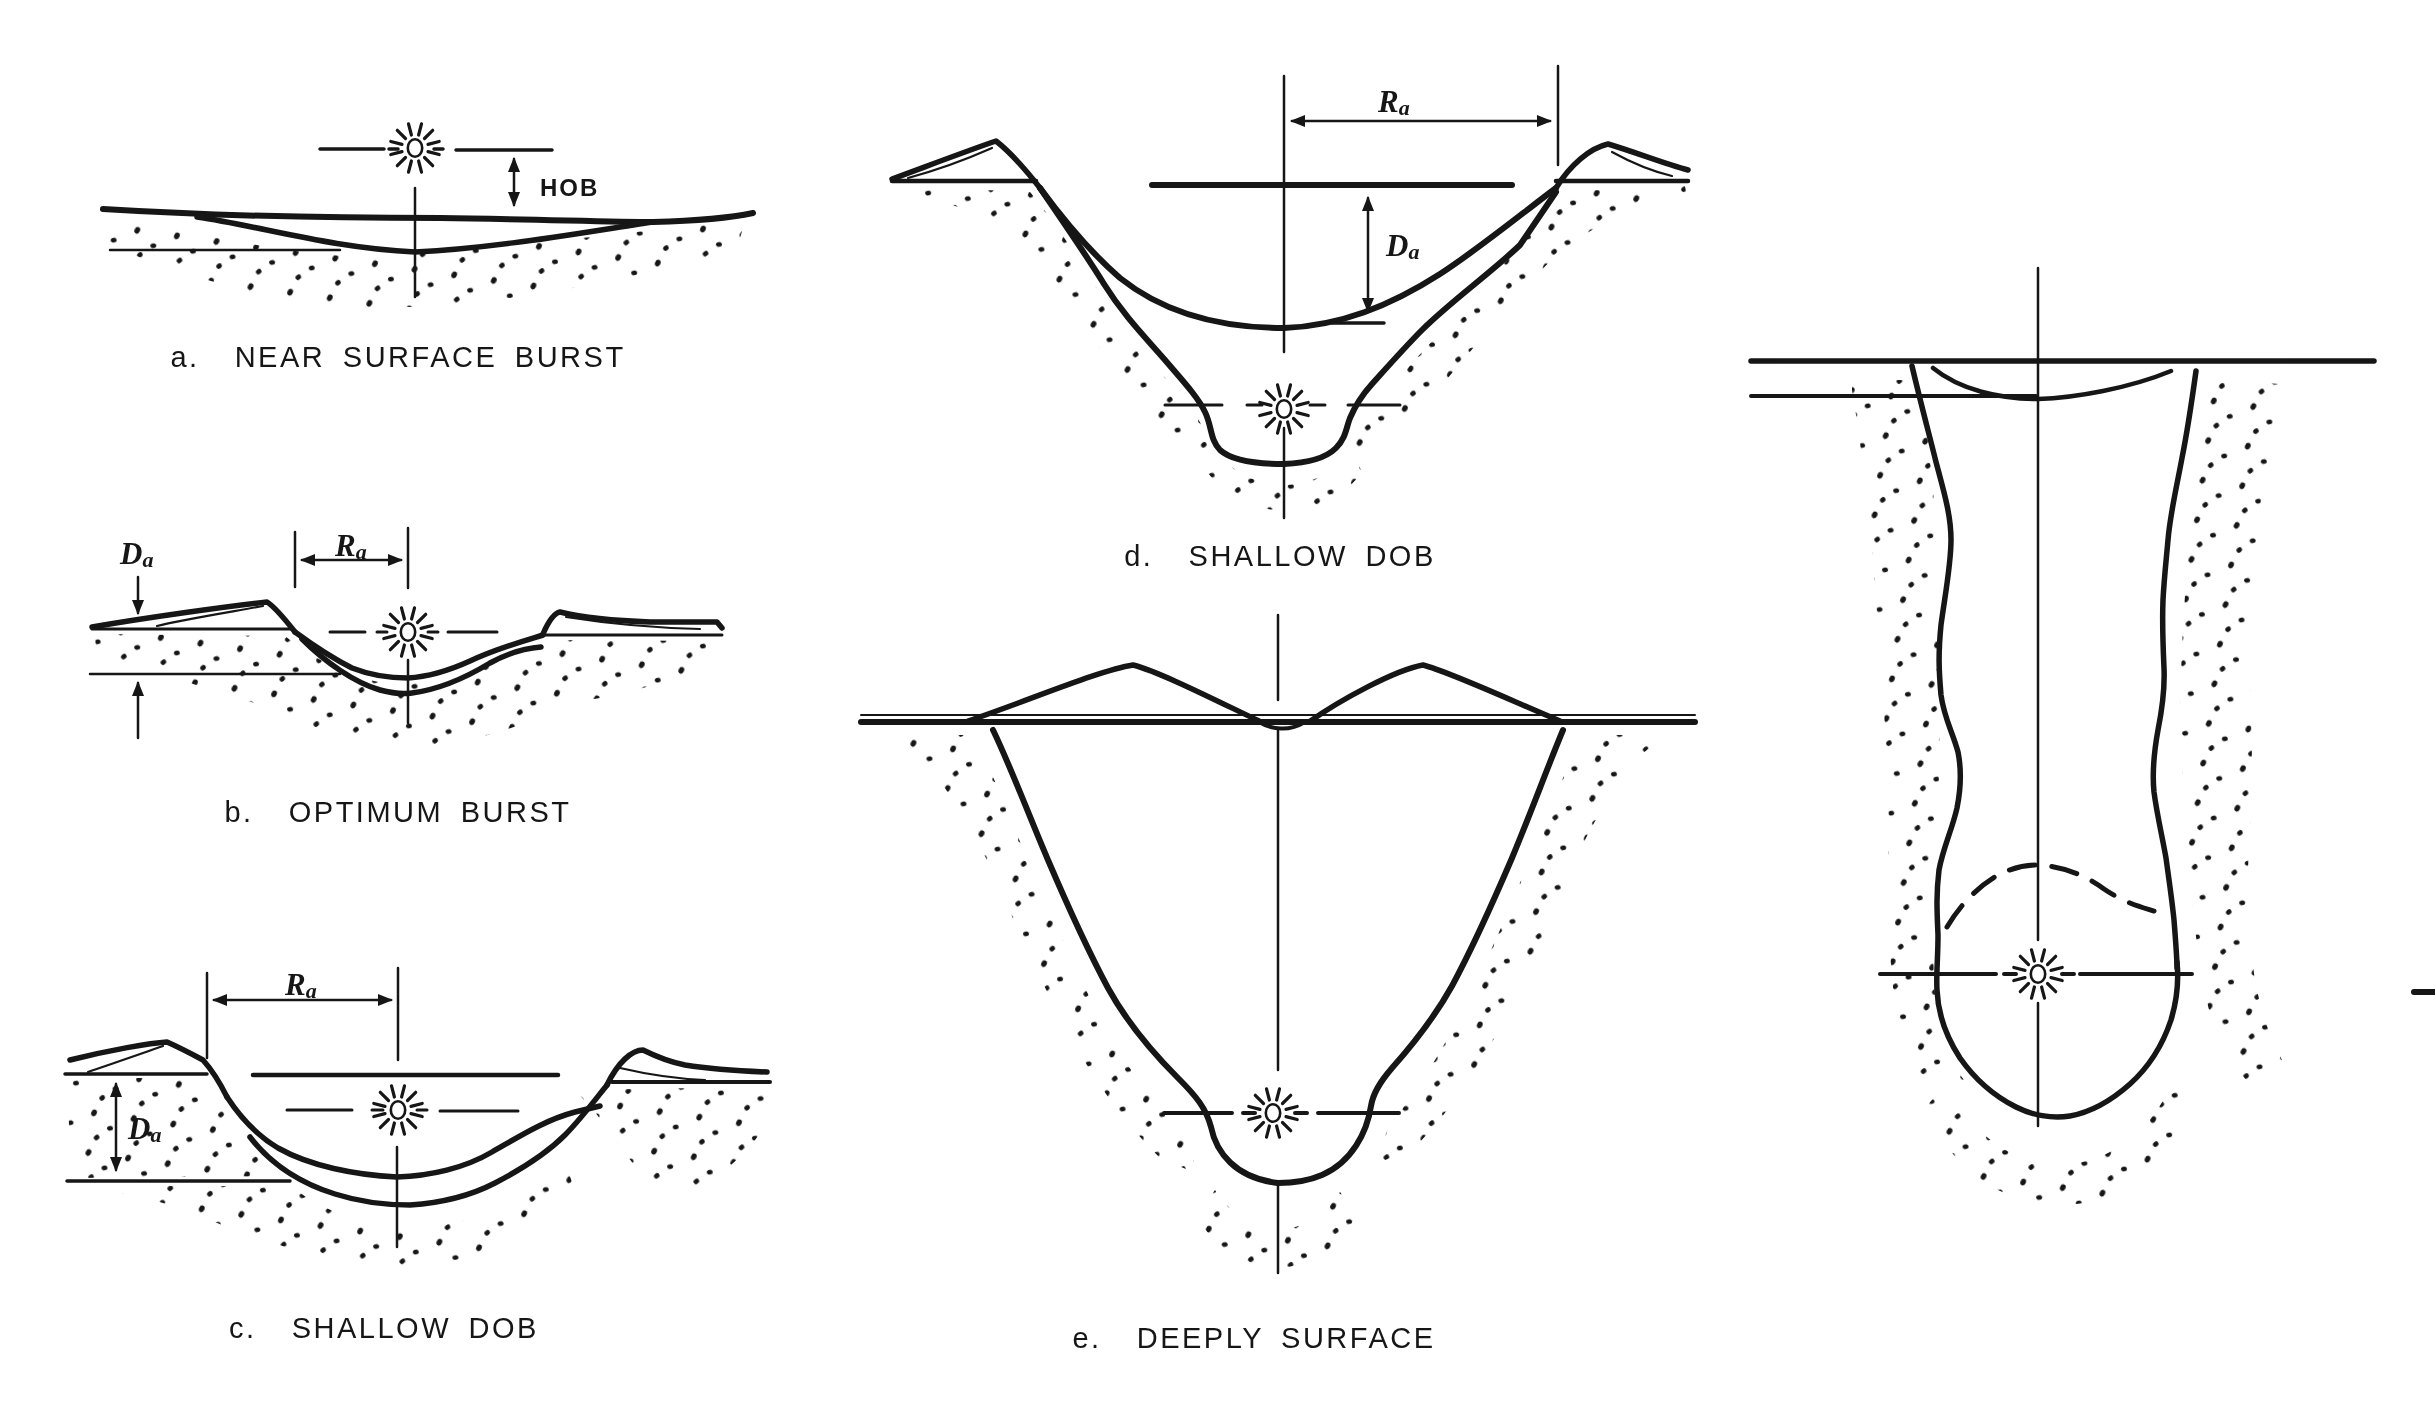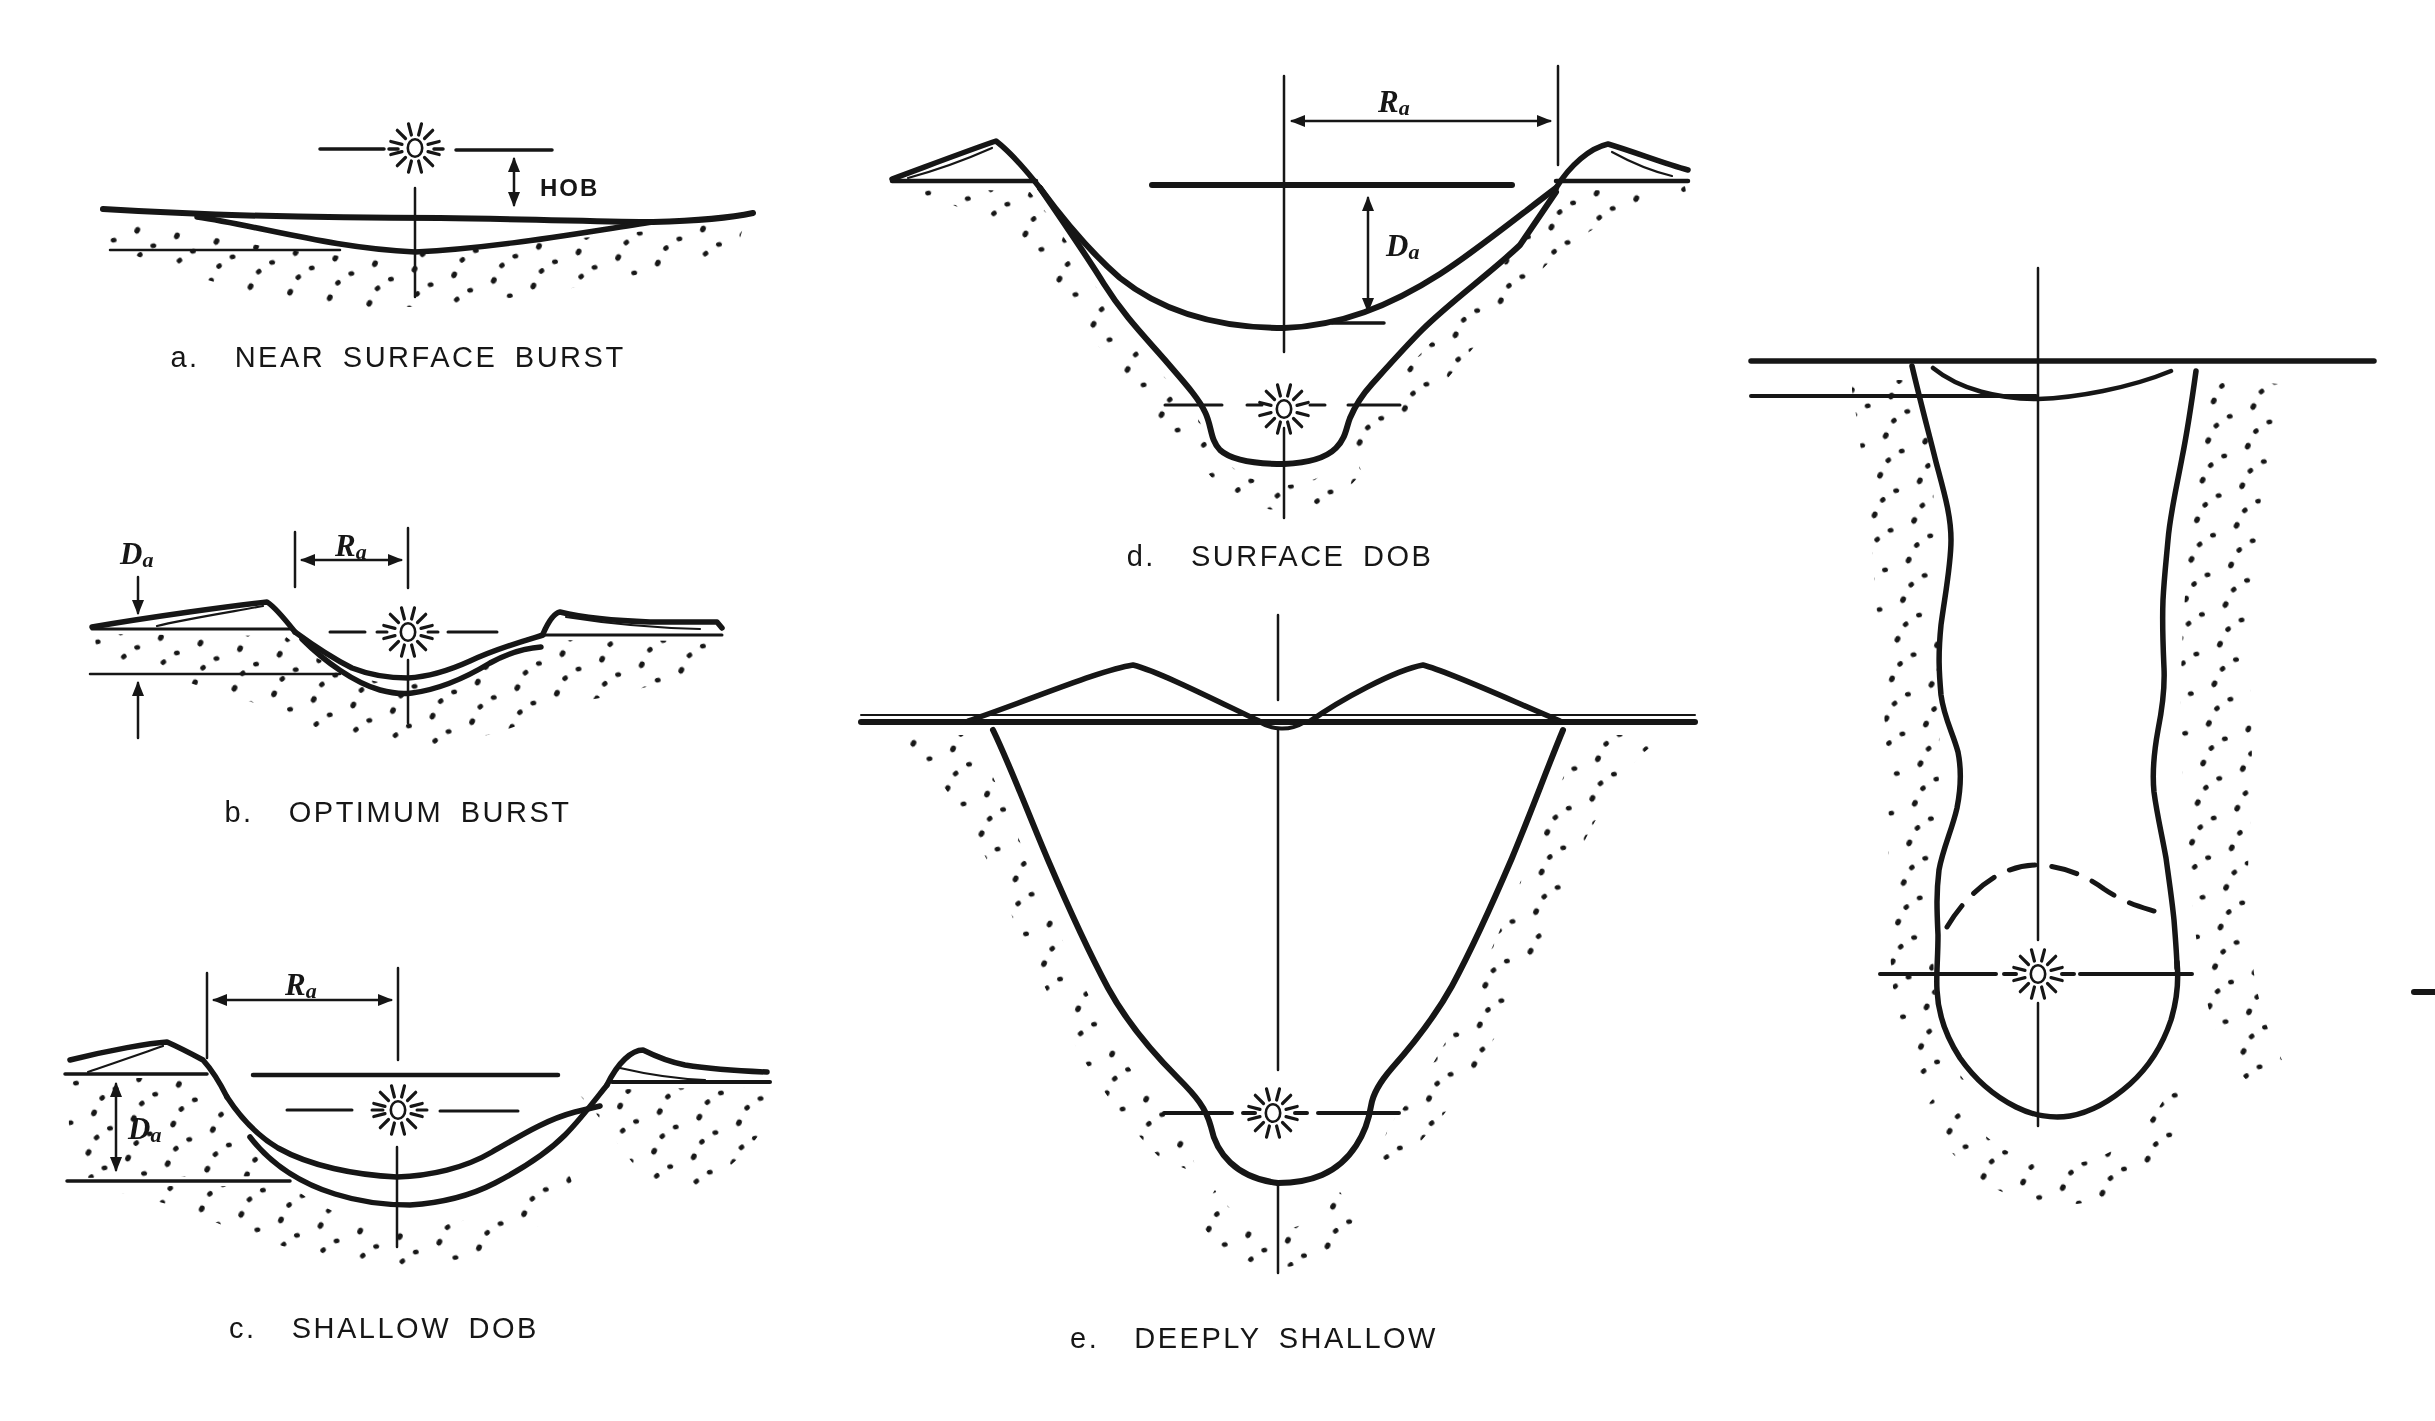--- a/index.html
+++ b/index.html
@@ -139,38 +139,38 @@
     <path class="stroke" stroke-width="6" d="M1040,188 C1065,222 1090,252 1120,278 C1160,310 1215,328 1284,328 C1340,326 1390,306 1440,274 C1480,248 1520,215 1556,188"></path>
     <path class="stroke" stroke-width="6" d="M1040,188 C1062,220 1088,258 1104,284 C1124,316 1146,338 1165,360 C1182,380 1198,397 1205,412 C1212,426 1210,440 1220,450 C1232,461 1258,464 1284,464 C1308,463 1326,458 1336,448 C1346,438 1346,428 1350,418 C1356,404 1362,395 1372,384 C1390,364 1406,346 1422,330 C1450,302 1492,272 1520,245 L1556,192"></path>
     <line class="stroke" stroke-width="2.5" x1="1368" y1="198" x2="1368" y2="311" marker-start="url(#ah)" marker-end="url(#ah)"></line>
     <path class="stroke" stroke-width="3.5" d="M1332,323 H1384"></path>
     <text class="dim-label" x="1386" y="256">
       <tspan>D</tspan><tspan class="dim-sub" dy="3">a</tspan>
     </text>
     <path class="stroke" stroke-width="3" d="M1165,405 H1222 M1247,405 h15 M1310,405 h15 M1348,405 H1400"></path>
     <use href="#burst" transform="translate(1284 409)"></use>
   </svg>
-  <div class="caption" style="left:980px;top:541px">d.  SURFACE DOB</div>
+  <div class="caption" style="left:980px;top:541px">d.  SHALLOW DOB</div>
 
   <svg class="panel" style="left:855px;top:605px" width="850" height="700" viewBox="855 605 850 700">
     <path class="dots" d="M905,735 L975,735 C995,780 1015,830 1035,878 C1058,932 1082,985 1108,1032 C1130,1072 1155,1105 1180,1132 L1200,1175 L1160,1158 C1130,1128 1102,1092 1078,1050 C1050,1000 1025,948 1003,895 C980,840 940,770 906,745 Z"></path>
     <path class="dots" d="M1650,735 L1580,735 C1562,780 1543,830 1522,878 C1500,932 1476,985 1452,1030 C1432,1068 1410,1100 1390,1125 L1372,1165 L1412,1150 C1440,1122 1466,1088 1490,1046 C1515,1000 1538,950 1558,898 C1580,845 1620,768 1652,746 Z"></path>
     <path class="dots" d="M1215,1190 C1232,1215 1252,1228 1278,1230 C1305,1228 1325,1215 1340,1192 L1358,1215 C1340,1248 1312,1266 1278,1268 C1244,1266 1215,1248 1196,1216 Z"></path>
     <path class="stroke" stroke-width="2.5" d="M1278,615 V700 M1278,730 V1070 M1278,1186 V1273"></path>
     <path class="stroke" stroke-width="2" d="M861,715 H1695"></path>
     <path class="stroke" stroke-width="6" d="M861,722 H1695"></path>
     <path class="stroke" stroke-width="5.5" d="M968,721 C1030,700 1100,670 1133,665 C1160,672 1215,700 1259,721"></path>
     <path class="stroke" stroke-width="4" d="M1259,722 C1272,730 1290,731 1303,723"></path>
     <path class="stroke" stroke-width="5.5" d="M1309,722 C1340,700 1395,670 1423,665 C1450,672 1510,700 1560,721"></path>
     <path class="stroke" stroke-width="6" d="M993,730 C1010,765 1030,818 1048,860 C1066,902 1085,945 1108,988 C1130,1028 1158,1058 1178,1078 C1196,1096 1206,1108 1211,1127 C1216,1152 1235,1178 1278,1183"></path>
     <path class="stroke" stroke-width="6" d="M1563,730 C1548,766 1530,815 1512,858 C1494,900 1474,945 1452,986 C1432,1022 1408,1050 1392,1068 C1380,1082 1373,1093 1371,1106 C1367,1132 1352,1162 1322,1175 C1308,1181 1292,1183 1278,1183"></path>
     <path class="stroke" stroke-width="4" d="M1164,1113 H1232 M1243,1113 h12 M1295,1113 h12 M1318,1113 H1399"></path>
     <use href="#burst" transform="translate(1273 1113)"></use>
   </svg>
-  <div class="caption" style="left:954px;top:1323px">e.  DEEPLY SHALLOW</div>
+  <div class="caption" style="left:954px;top:1323px">e.  DEEPLY SURFACE</div>
 
   <svg class="panel" style="left:1740px;top:260px" width="680" height="990" viewBox="1740 260 680 990">
     <path class="dots" d="M1852,382 Q1910,378 1920,382 C1930,450 1938,520 1937,590 C1936,660 1942,730 1938,800 C1934,870 1930,940 1936,1008 C1940,1040 1950,1062 1964,1080 L1930,1095 C1908,1060 1896,1020 1892,978 C1886,915 1890,850 1888,788 C1886,725 1880,662 1876,600 C1871,530 1862,448 1852,390 Z"></path>
     <path class="dots" d="M2290,385 L2205,378 C2200,440 2194,500 2188,558 C2183,615 2180,670 2181,722 C2182,775 2186,825 2190,875 C2194,922 2198,962 2206,998 C2214,1032 2228,1060 2248,1082 L2282,1060 C2266,1030 2256,996 2252,958 C2247,915 2247,870 2250,825 C2253,778 2252,730 2250,682 C2248,630 2252,575 2258,522 C2265,465 2278,418 2292,392 Z"></path>
     <path class="dots" d="M1945,1085 C1960,1115 1985,1140 2015,1155 C2045,1168 2080,1168 2110,1152 C2138,1138 2160,1112 2172,1082 L2196,1105 C2180,1145 2150,1178 2112,1195 C2075,1210 2032,1208 1998,1190 C1965,1172 1938,1142 1925,1108 Z"></path>
     <path class="stroke" stroke-width="2.5" d="M2038,268 V940 M2038,1003 V1126"></path>
     <path class="stroke" stroke-width="5.5" d="M1751,361 H2374"></path>
     <path class="stroke" stroke-width="4" d="M1751,396 H2036"></path>
     <path class="stroke" stroke-width="4.5" d="M1933,368 C1960,390 2000,399 2038,399 C2075,398 2130,388 2171,371"></path>
     <path class="stroke" stroke-width="5.5" d="M1912,366 C1920,400 1928,430 1936,462 C1944,492 1951,515 1951,540 C1951,565 1945,595 1941,625 C1938,655 1939,672 1941,695 C1944,718 1953,733 1958,752 C1962,772 1961,788 1957,808 C1952,830 1943,848 1939,870 C1936,895 1937,912 1938,935 C1938,958 1936,975 1937,990 C1938,1015 1947,1038 1960,1058 C1974,1078 1994,1096 2016,1107 C2032,1115 2052,1119 2070,1116 C2092,1112 2112,1100 2130,1084 C2150,1066 2163,1044 2171,1020 C2177,1000 2179,982 2177,962"></path>

